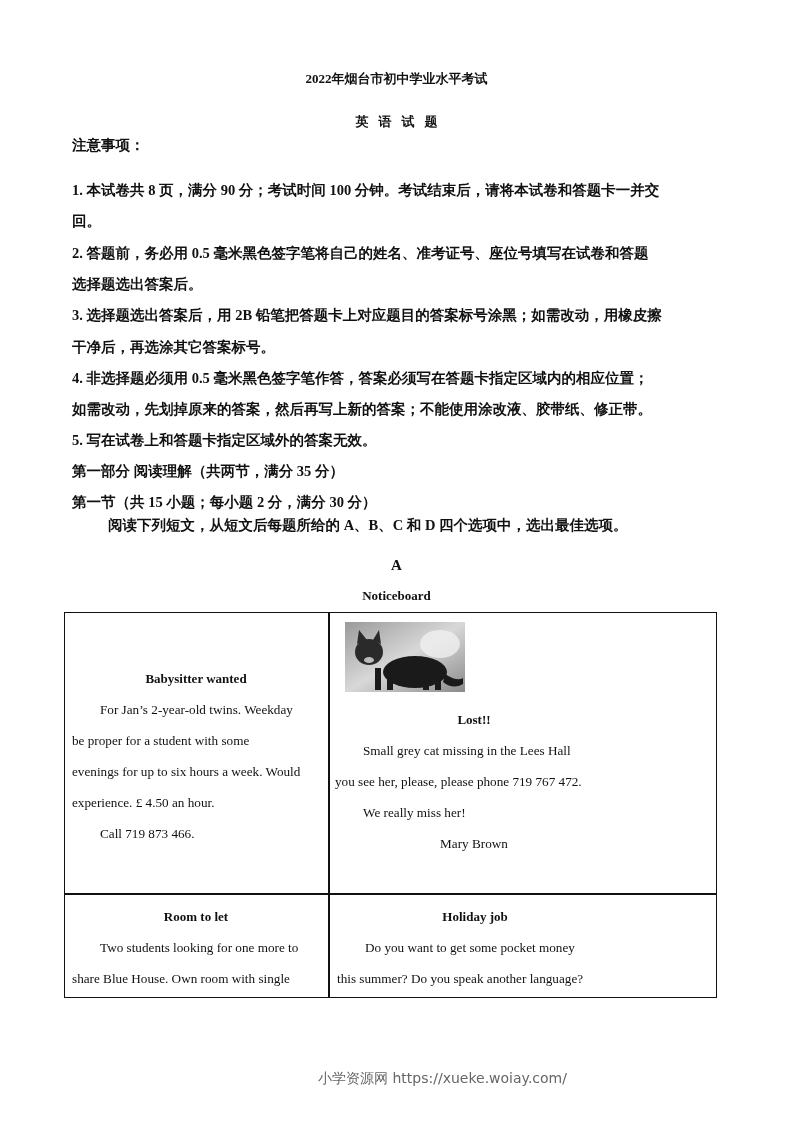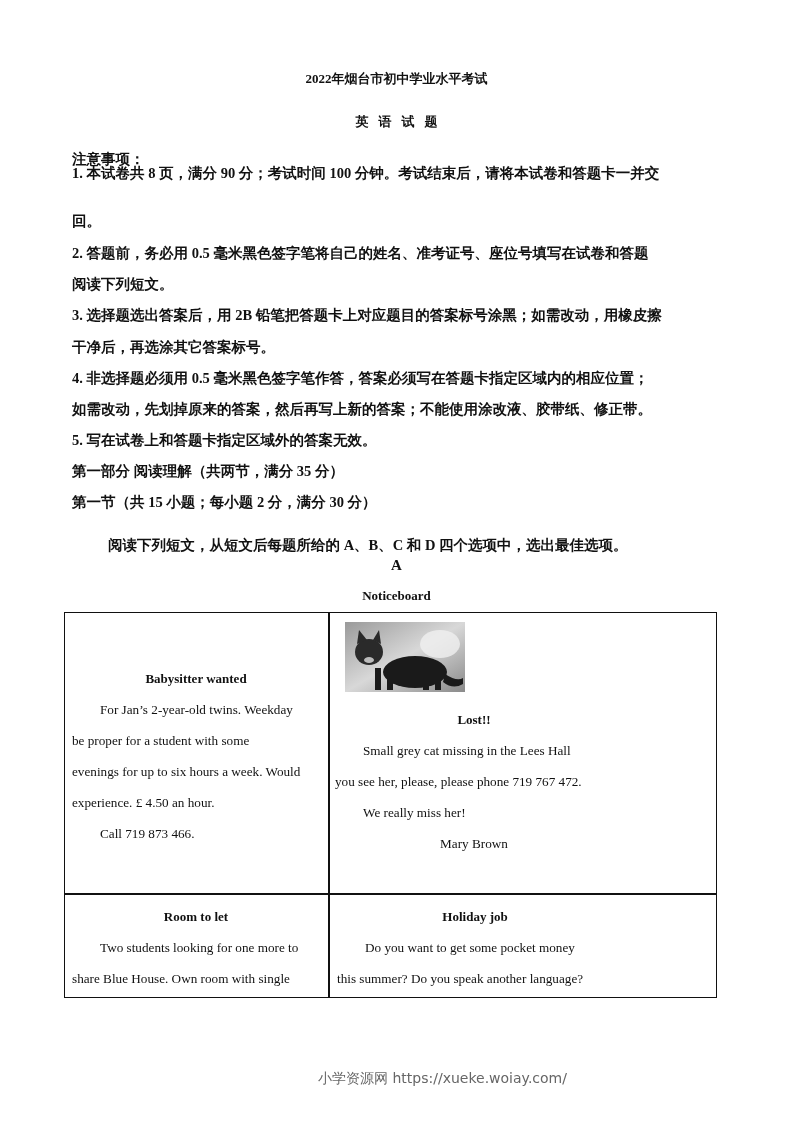--- a/index.html
+++ b/index.html
@@ -20,34 +20,34 @@
     .right { text-align:center; }
     .cat { position:absolute; left:10px; top:9px; width:120px; height:72px; }
     .footer { left:0; width:793px; text-align:center; top:1070px; font-family:"DejaVu Sans",sans-serif; font-size:14px; color:#666;padding-left:46px; }
   </style>
 </head>
 <body>
 
 <div class="abs title t1">2022年烟台市初中学业水平考试</div>
 <div class="abs title t2">英语试题</div>
 
-<div class="abs line" style="top:150px;">注意事项：</div>
-<div class="abs line" style="top:164px;">1. 本试卷共 8 页，满分 90 分；考试时间 100 分钟。考试结束后，请将本试卷和答题卡一并交</div>
+<div class="abs line" style="top:136px;">注意事项：</div>
+<div class="abs line" style="top:181px;">1. 本试卷共 8 页，满分 90 分；考试时间 100 分钟。考试结束后，请将本试卷和答题卡一并交</div>
 <div class="abs line" style="top:212px;">回。</div>
 <div class="abs line" style="top:244px;">2. 答题前，务必用 0.5 毫米黑色签字笔将自己的姓名、准考证号、座位号填写在试卷和答题</div>
-<div class="abs line" style="top:275px;">阅读下列短文。</div>
+<div class="abs line" style="top:275px;">选择题选出答案后。</div>
 <div class="abs line" style="top:306px;">3. 选择题选出答案后，用 2B 铅笔把答题卡上对应题目的答案标号涂黑；如需改动，用橡皮擦</div>
 <div class="abs line" style="top:338px;">干净后，再选涂其它答案标号。</div>
 <div class="abs line" style="top:369px;">4. 非选择题必须用 0.5 毫米黑色签字笔作答，答案必须写在答题卡指定区域内的相应位置；</div>
 <div class="abs line" style="top:400px;">如需改动，先划掉原来的答案，然后再写上新的答案；不能使用涂改液、胶带纸、修正带。</div>
 <div class="abs line" style="top:431px;">5. 写在试卷上和答题卡指定区域外的答案无效。</div>
 
 <div class="abs line" style="top:462px;">第一部分  阅读理解（共两节，满分 35 分）</div>
 <div class="abs line" style="top:493px;">第一节（共 15 小题；每小题 2 分，满分 30 分）</div>
-<div class="abs line" style="top:536px;padding-left:36px;">阅读下列短文，从短文后每题所给的 A、B、C 和 D 四个选项中，选出最佳选项。</div>
+<div class="abs line" style="top:516px;padding-left:36px;">阅读下列短文，从短文后每题所给的 A、B、C 和 D 四个选项中，选出最佳选项。</div>
 
 <div class="abs centerbold" style="top:557px; font-size:15px;">A</div>
 <div class="abs centerbold" style="top:588px; font-size:13px;">Noticeboard</div>
 
 <div class="abs tbl">
   <div class="abs vdiv"></div>
   <div class="abs hdiv"></div>
 
   <div class="cell" style="left:7px; top:50px; width:248px;">
     <h4>Babysitter wanted</h4>

